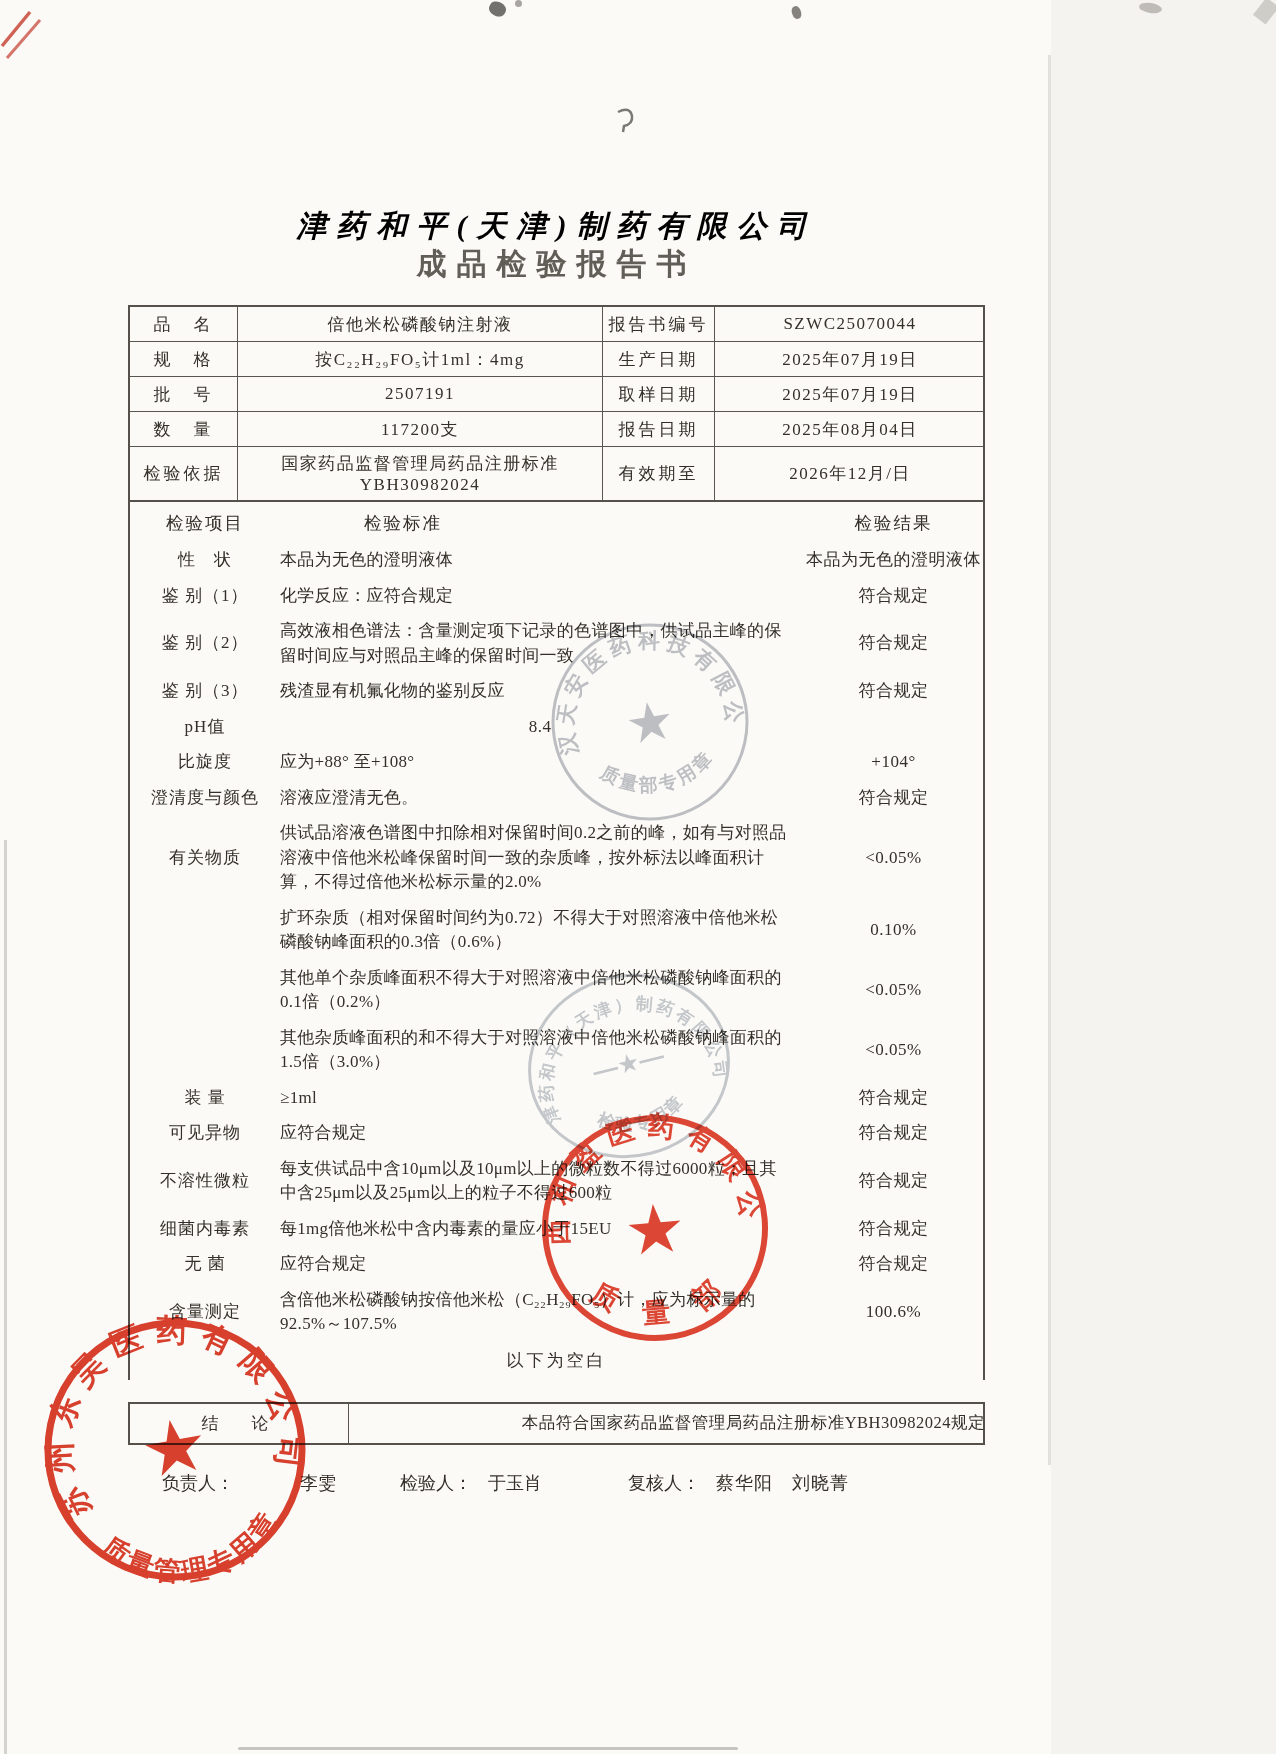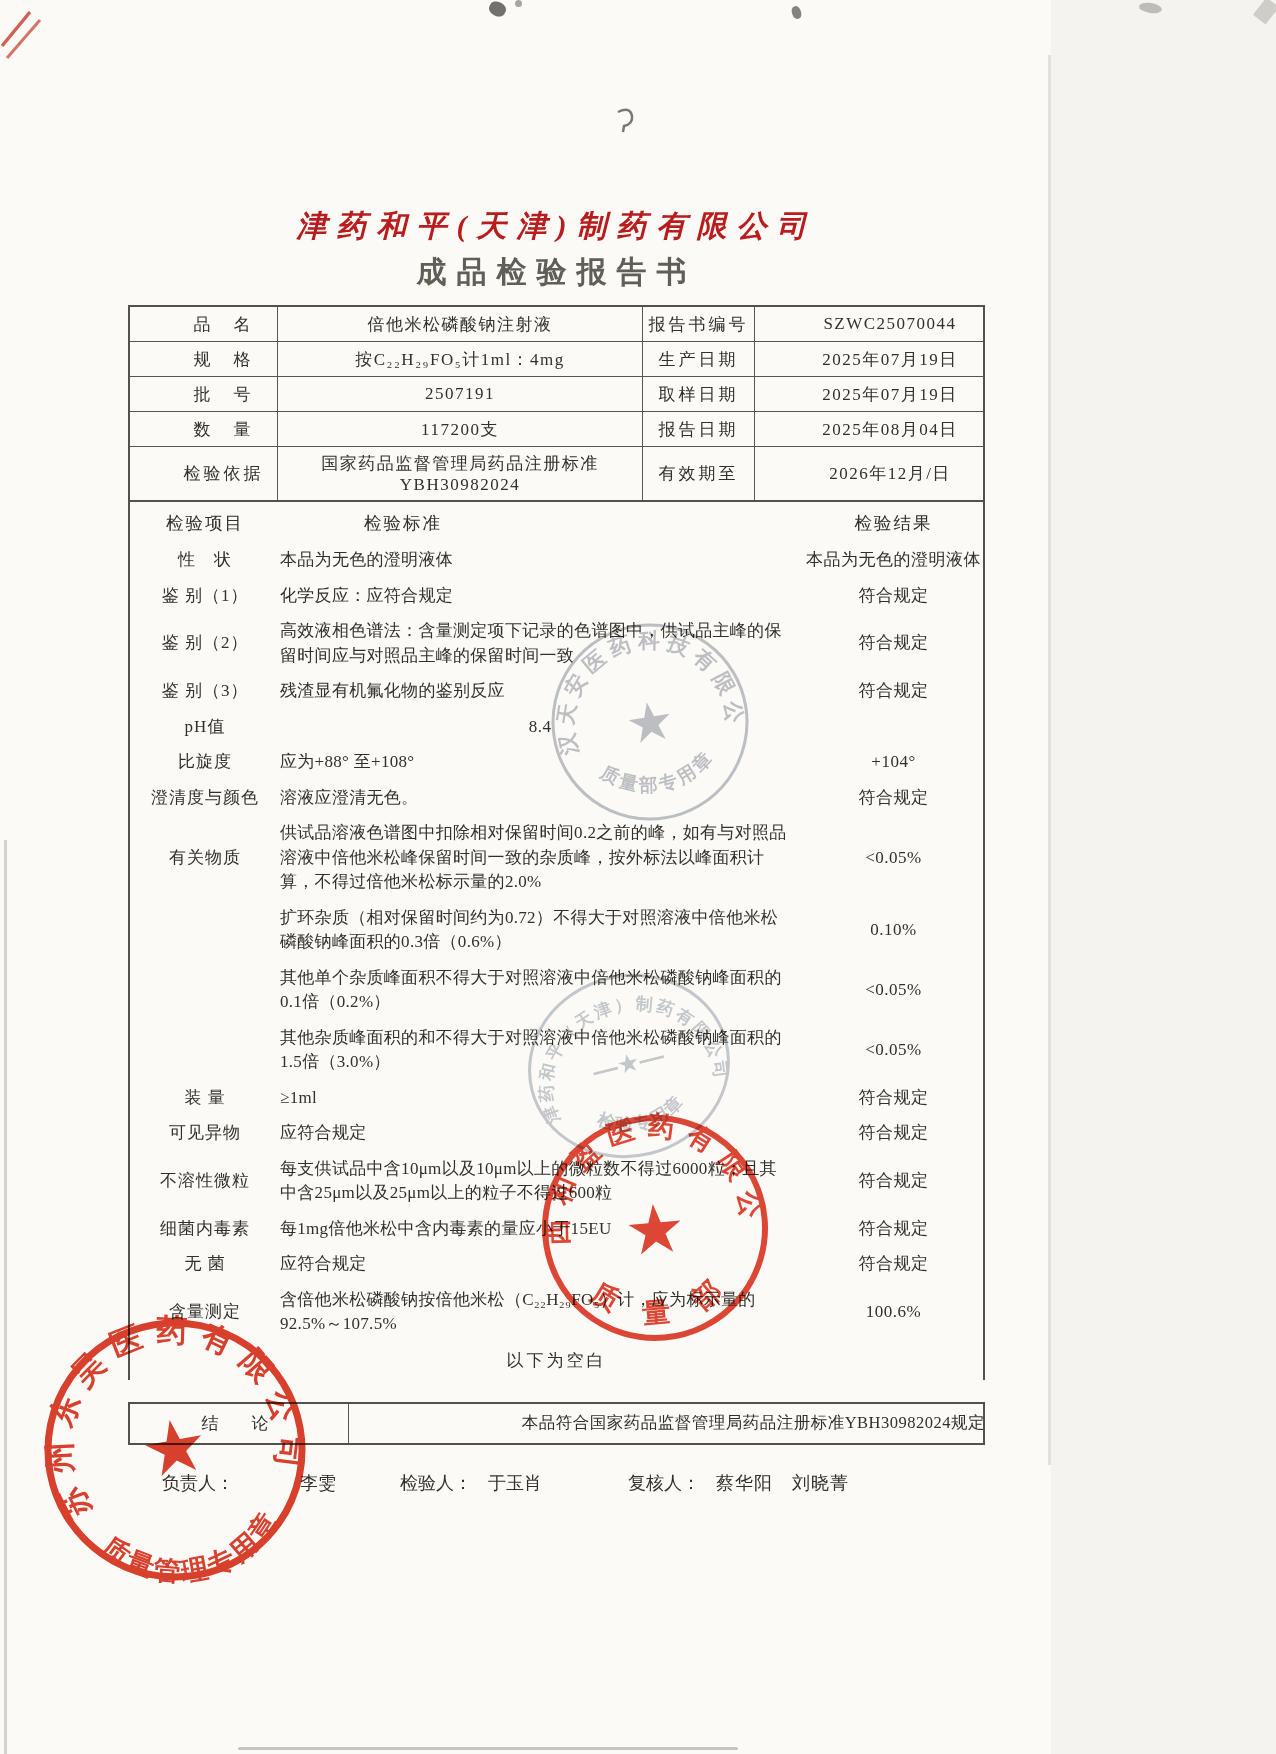--- a/index.html
+++ b/index.html
@@ -4,31 +4,31 @@
 <style>
   html,body{margin:0;padding:0;background:#e9e7e2;}
   .page{
     position:relative;width:1276px;height:1754px;margin:0 auto;
     background:#fbfaf7;overflow:hidden;
     font-family:"Liberation Serif","DejaVu Serif",serif;color:#343029;
   }
   
   .company-title{
     position:absolute;left:128px;top:206px;width:857px;text-align:center;
-    font-size:30px;letter-spacing:10px;color:#b91c1c;font-style:italic;font-weight:600;
+    font-size:30px;letter-spacing:10px;color:#000000;font-style:italic;font-weight:600;
   }
   .report-title{
-    position:absolute;left:128px;top:252px;width:857px;text-align:center;
+    position:absolute;left:128px;top:244px;width:857px;text-align:center;
     font-size:30px;letter-spacing:10px;color:#615d57;font-weight:700;
   }
   
   .doc{position:absolute;left:128px;top:305px;width:857px;z-index:2;}
   
   .info-table{border:2px solid #55504a;}
-  .info-row{display:grid;grid-template-columns:107px 365px 112px 271px;padding-left:40px;}
+  .info-row{display:grid;grid-template-columns:107px 365px 112px 271px;}
   .info-row:not(:first-child){border-top:1.5px solid #5a554e;}
   .info-cell{
     display:flex;align-items:center;justify-content:center;text-align:center;
     min-height:24px;padding:5px 3px;font-size:17px;letter-spacing:1.5px;
   }
   .info-cell:not(:first-child){border-left:1.5px solid #5a554e;}
   .info-cell.lab{letter-spacing:3px;}
   
   .results{border-left:2px solid #55504a;border-right:2px solid #55504a;padding-bottom:6px;}
   .results-header{display:grid;grid-template-columns:150px 520px 187px;padding:9px 0 2px;font-size:17.5px;}

